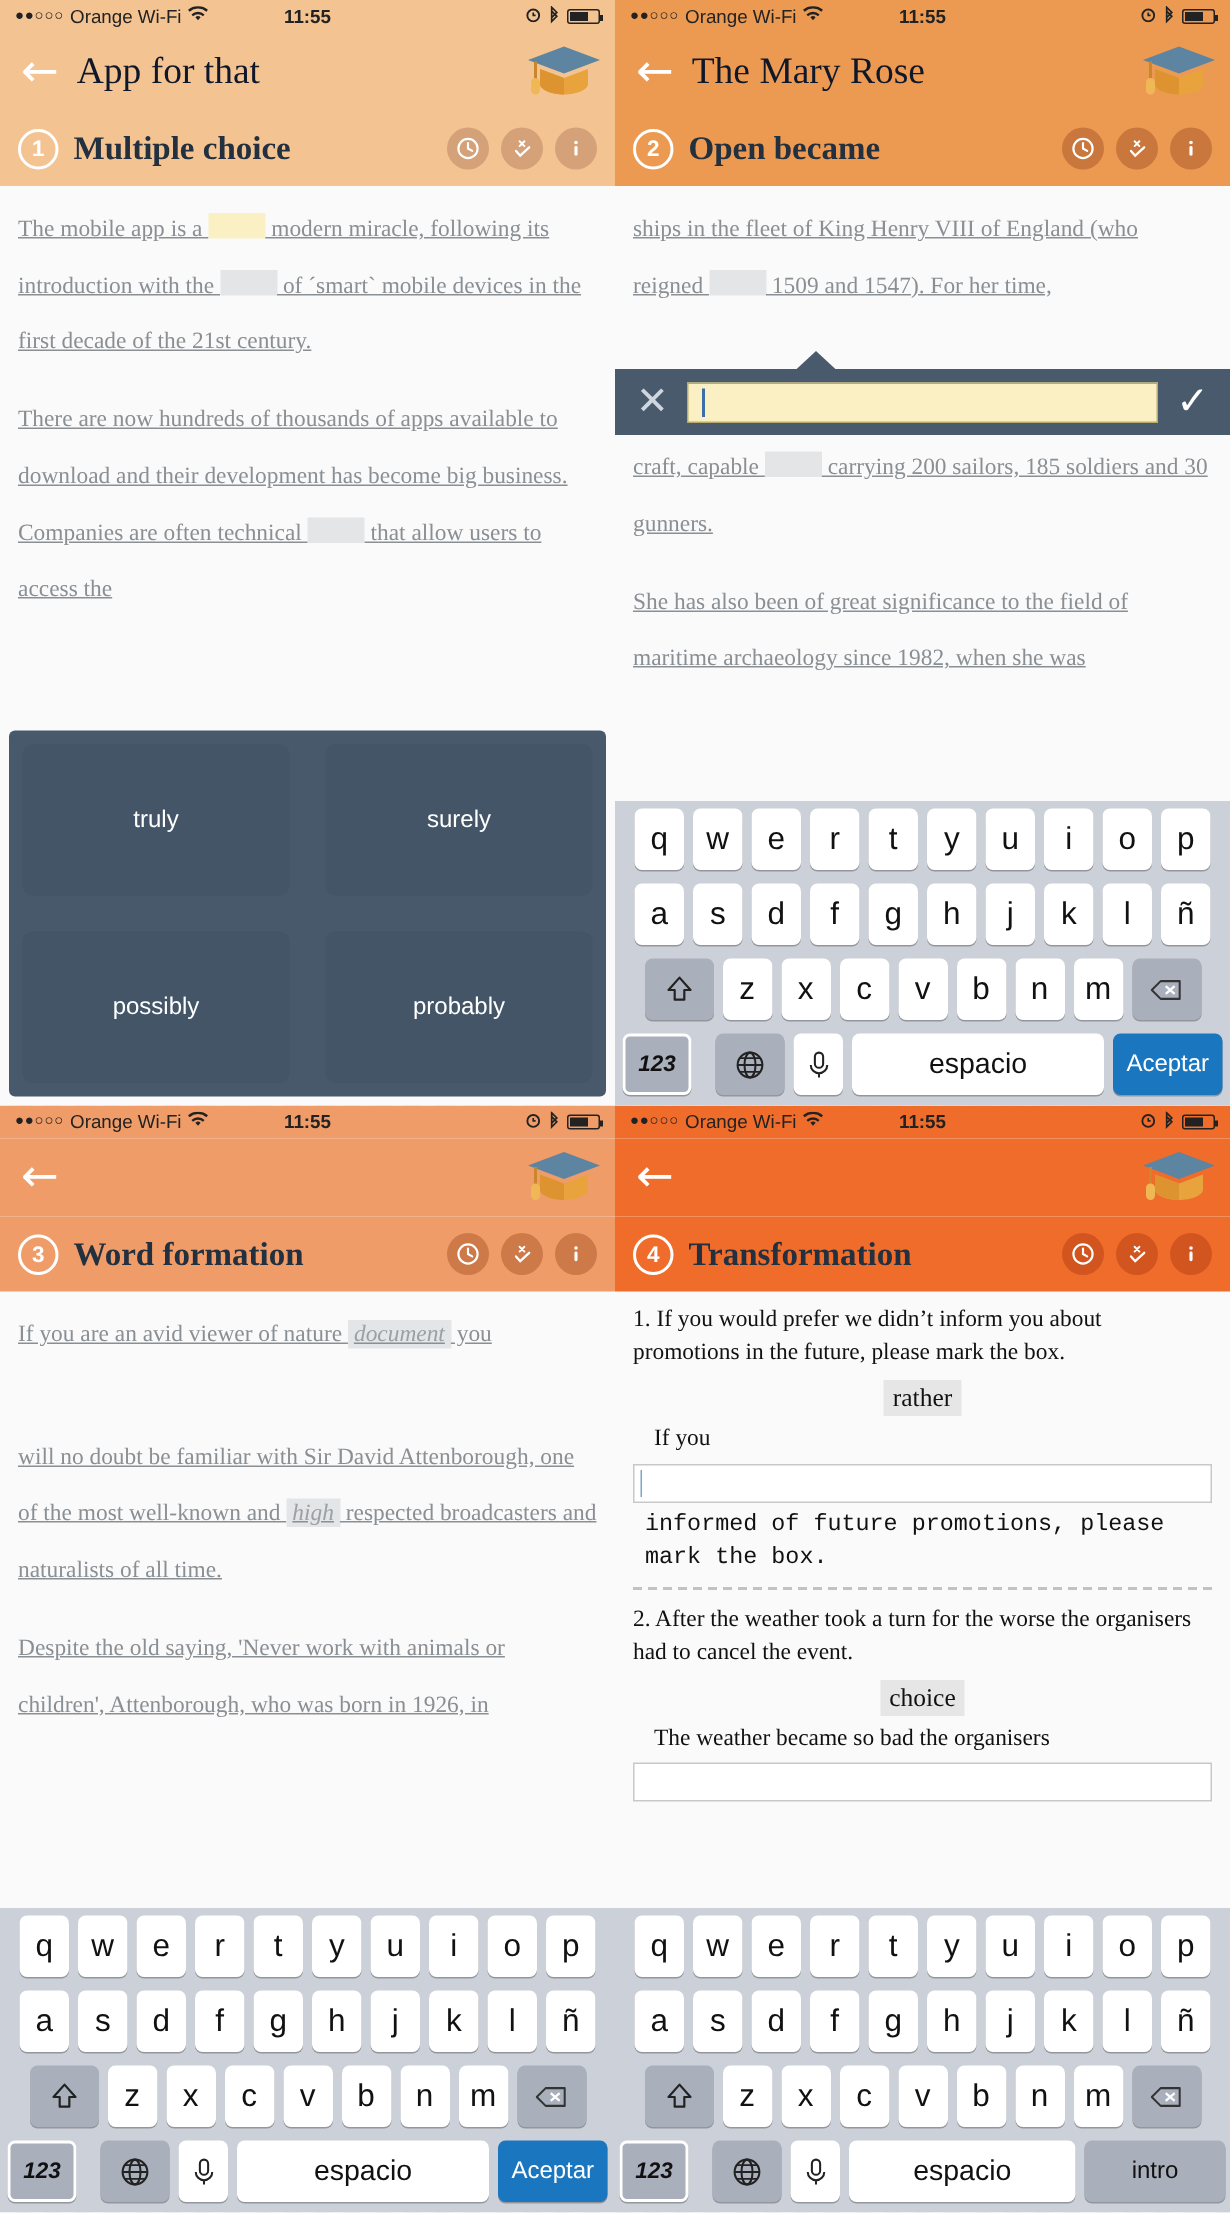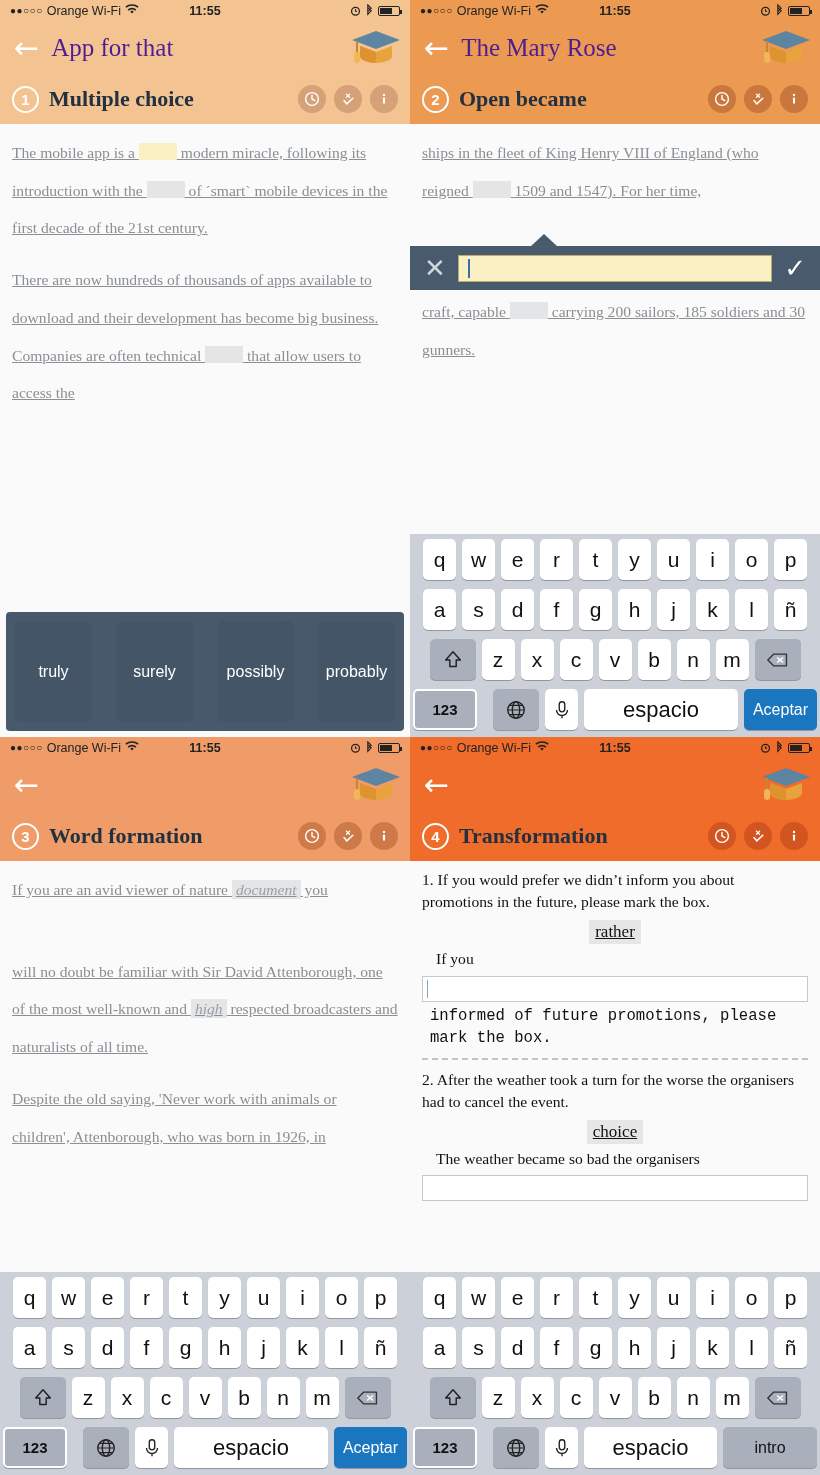--- a/index.html
+++ b/index.html
@@ -30,21 +30,21 @@
   .batt::after { content: ""; position: absolute; right: -3px; top: 3px;
                  width: 2px; height: 4px; background: #222; }
   .batt i { position: absolute; left: 1px; top: 1px; bottom: 1px; width: 60%;
             background: #222; display: block; }
 
   
   .topbar { height: 52px; display: flex; align-items: center; padding: 0 14px;
             position: relative; }
   .back { font-size: 30px; color: #fff; line-height: 1; margin-right: 12px;
           font-family: "DejaVu Sans", sans-serif; }
-  .title { font-family: "Liberation Serif", serif; font-size: 25px; color: #4c1d95; }
+  .title { font-family: "Liberation Serif", serif; font-size: 25px; color: #0f172a; }
   .cap { position: absolute; right: 6px; top: 2px; width: 56px; height: 48px; }
 
   .subbar { height: 50px; display: flex; align-items: center; padding: 0 12px; }
   .num { width: 27px; height: 27px; border-radius: 50%; border: 2px solid #fff;
          color: #fff; font-size: 15px; font-weight: bold; display: flex;
          align-items: center; justify-content: center; margin-right: 10px;
          flex: 0 0 auto; }
   .sub-title { font-family: "Liberation Serif", serif; font-size: 22px;
                color: #22303f; font-weight: bold; }
   .acts { margin-left: auto; display: flex; gap: 8px; }
@@ -74,55 +74,55 @@
            font-family: "DejaVu Sans", sans-serif; }
   .ans-ok { color: #ffffff; font-size: 26px; line-height: 1;
             font-family: "DejaVu Sans", sans-serif; margin-left: auto; }
   .ans-field { flex: 1; height: 27px; background: #faf0c3; border: 1px solid #b9ad6c;
                display: flex; align-items: center; }
   .cursorbar { width: 2px; height: 19px; background: #3b6fa8; margin-left: 9px; }
 
   
   .options { position: absolute; left: 6px; right: 6px; bottom: 6px;
              background: #47596b; border-radius: 4px; padding: 9px;
-             display: grid; grid-template-columns: 1fr 1fr 1fr 1fr; gap: 24px; }
+             display: grid; grid-template-columns: 1fr 1fr; gap: 24px; }
   .opt { background: #435566; border-radius: 7px; height: 101px; color: #fff;
          display: flex; align-items: center; justify-content: center;
          font-size: 16px; }
 
   
   .trans { padding: 8px 12px 0 12px; font-family: "Liberation Serif", serif;
            color: #111; font-size: 15.6px; line-height: 1.42; }
   .t-prompt { margin-bottom: 7px; }
   .t-key { text-align: center; font-size: 17px; background: #e6e6e6;
-           display: inline-block; padding: 0 6px; font-weight: normal; text-decoration: underline; }
+           display: inline-block; padding: 0 6px; font-weight: normal; }
   .t-keywrap { text-align: center; margin: 2px 0 4px; }
   .t-lead { padding-left: 14px; }
   .t-input { height: 26px; border: 1px solid #c8c8c8; background: #fff;
              margin: 5px 0 3px; position: relative; }
   .t-input i { position: absolute; left: 4px; top: 3px; bottom: 3px; width: 1px;
                background: #7aa6d0; display: block; }
   .t-tail { padding-left: 8px; font-family: Liberation Mono, monospace; }
   .dashed { border-top: 2px dashed #c2c2c2; margin: 9px 0 9px; }
 
   
   .kb { position: absolute; left: 0; right: 0; bottom: 0; background: #ccd0d8;
         padding: 5px 3px 7px; }
   .kbrow { display: flex; justify-content: center; gap: 6px; margin-bottom: 9px; }
   .kbrow:last-child { margin-bottom: 0; }
   .key { background: #fff; border-radius: 5px; height: 41px; width: 33px;
          display: flex; align-items: center; justify-content: center;
          font-size: 21px; color: #111; box-shadow: 0 1px 0 rgba(0,0,0,.28);
          font-family: "Liberation Sans", sans-serif; }
   .key.gray { background: #a9afbb; }
   .key.wide { width: 46px; }
-  .key.space { flex: 1; max-width: 168px; font-size: 22px; }
+  .key.space { flex: 1; max-width: 168px; font-size: 19px; }
   .key.act-blue { background: #1a76bf; color: #fff; font-size: 16px; width: 73px; }
   .key.act-gray { background: #a9afbb; color: #111; font-size: 16px; width: 94px; }
-  .key.num { font-size: 15px; width: 64px; background: #a9afbb; }
+  .key.num { font-size: 15px; width: 46px; background: #a9afbb; font-style: italic; }
   .key svg { width: 22px; height: 22px; }
 </style>
 </head>
 <body>
 
 <div class="grid">
 
   <div class="phone">
     <div class="statusbar" style="background:#f4c392">
       <span class="sb-left">
@@ -273,20 +273,21 @@
             </svg>
         </span>
       </span>
     </div>
 
     <div class="body">
       <p>ships in the fleet of King Henry VIII of England (who reigned <span class="blank"></span> 1509 and 1547). For her time,</p>
       <div style="height:46px"></div>
       <p> she would have been an enormous (and no doubt impressive) craft, capable <span class="blank"></span> carrying 200 sailors, 185 soldiers and 30 gunners.</p>
       <div class="gap"></div>
+      <p>She has also been of great significance to the field of maritime archaeology since 1982, when she was</p>
     </div>
 
     <div class="answer-wrap" style="top:246px">
       <div class="caret" style="left:120px"></div>
       <div class="answer">
         <span class="ans-x">✕</span>
         <span class="ans-field">
           <span class="cursorbar"></span>
           <span></span>
         </span>

